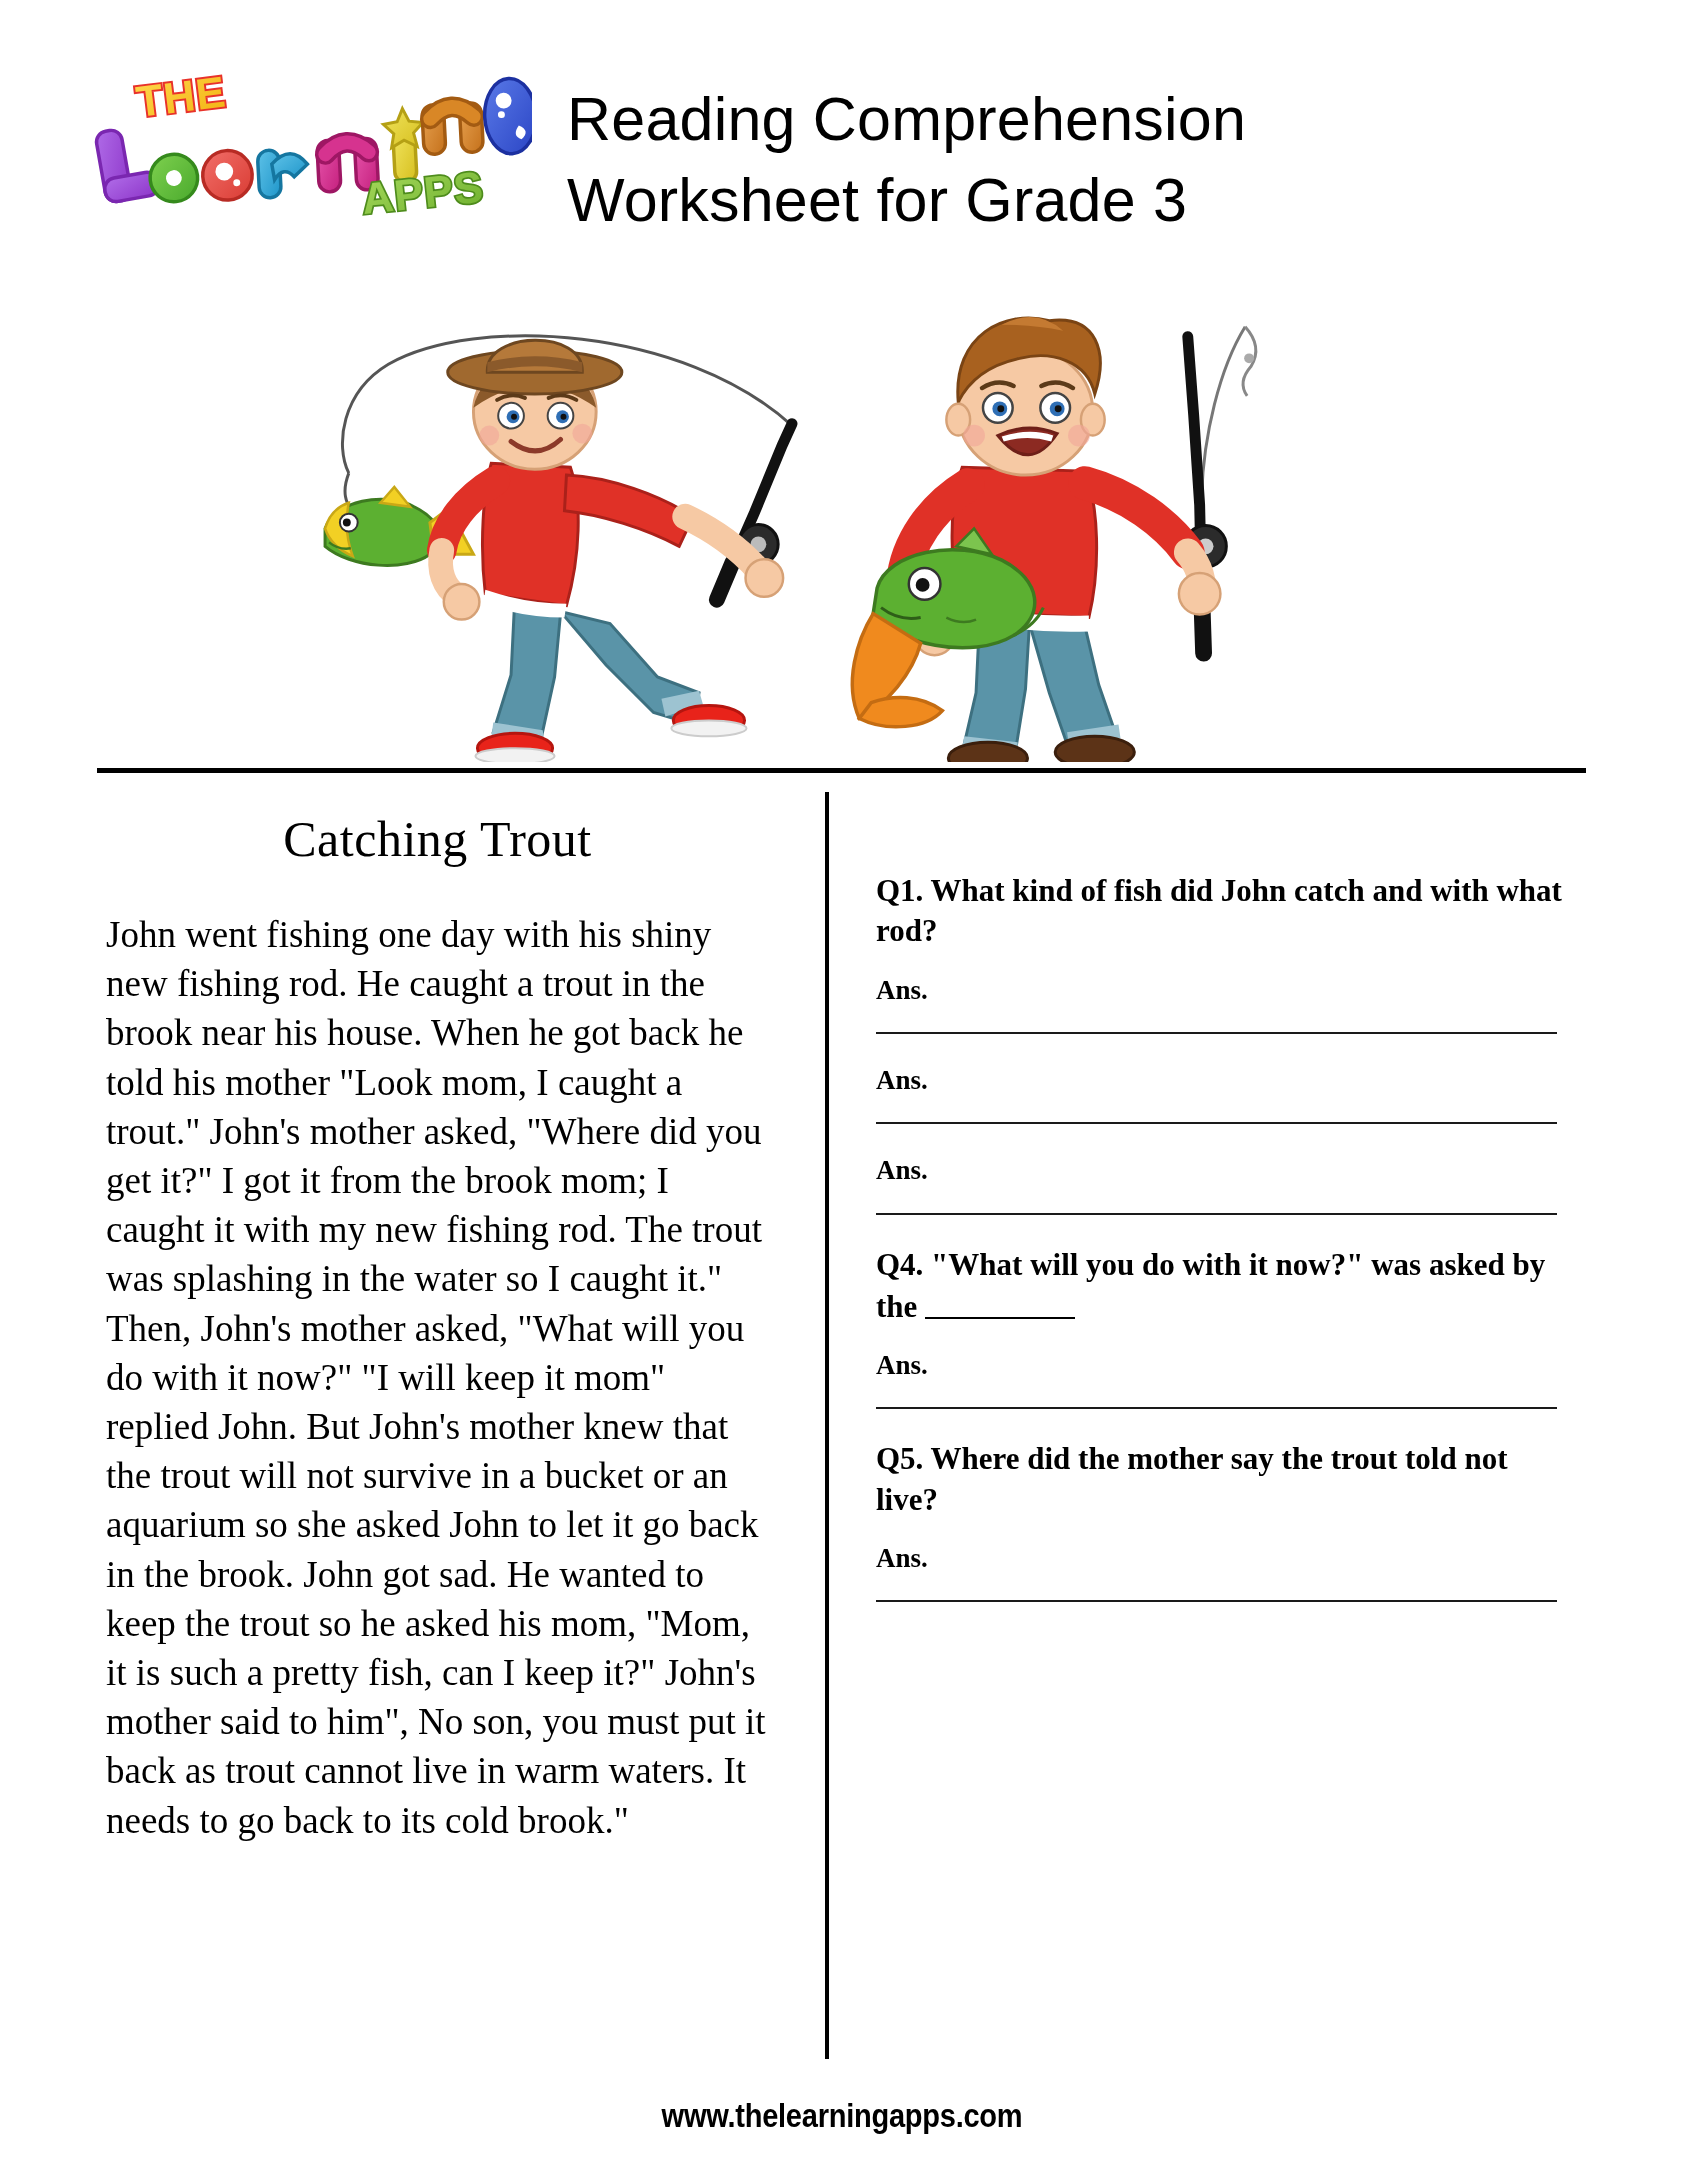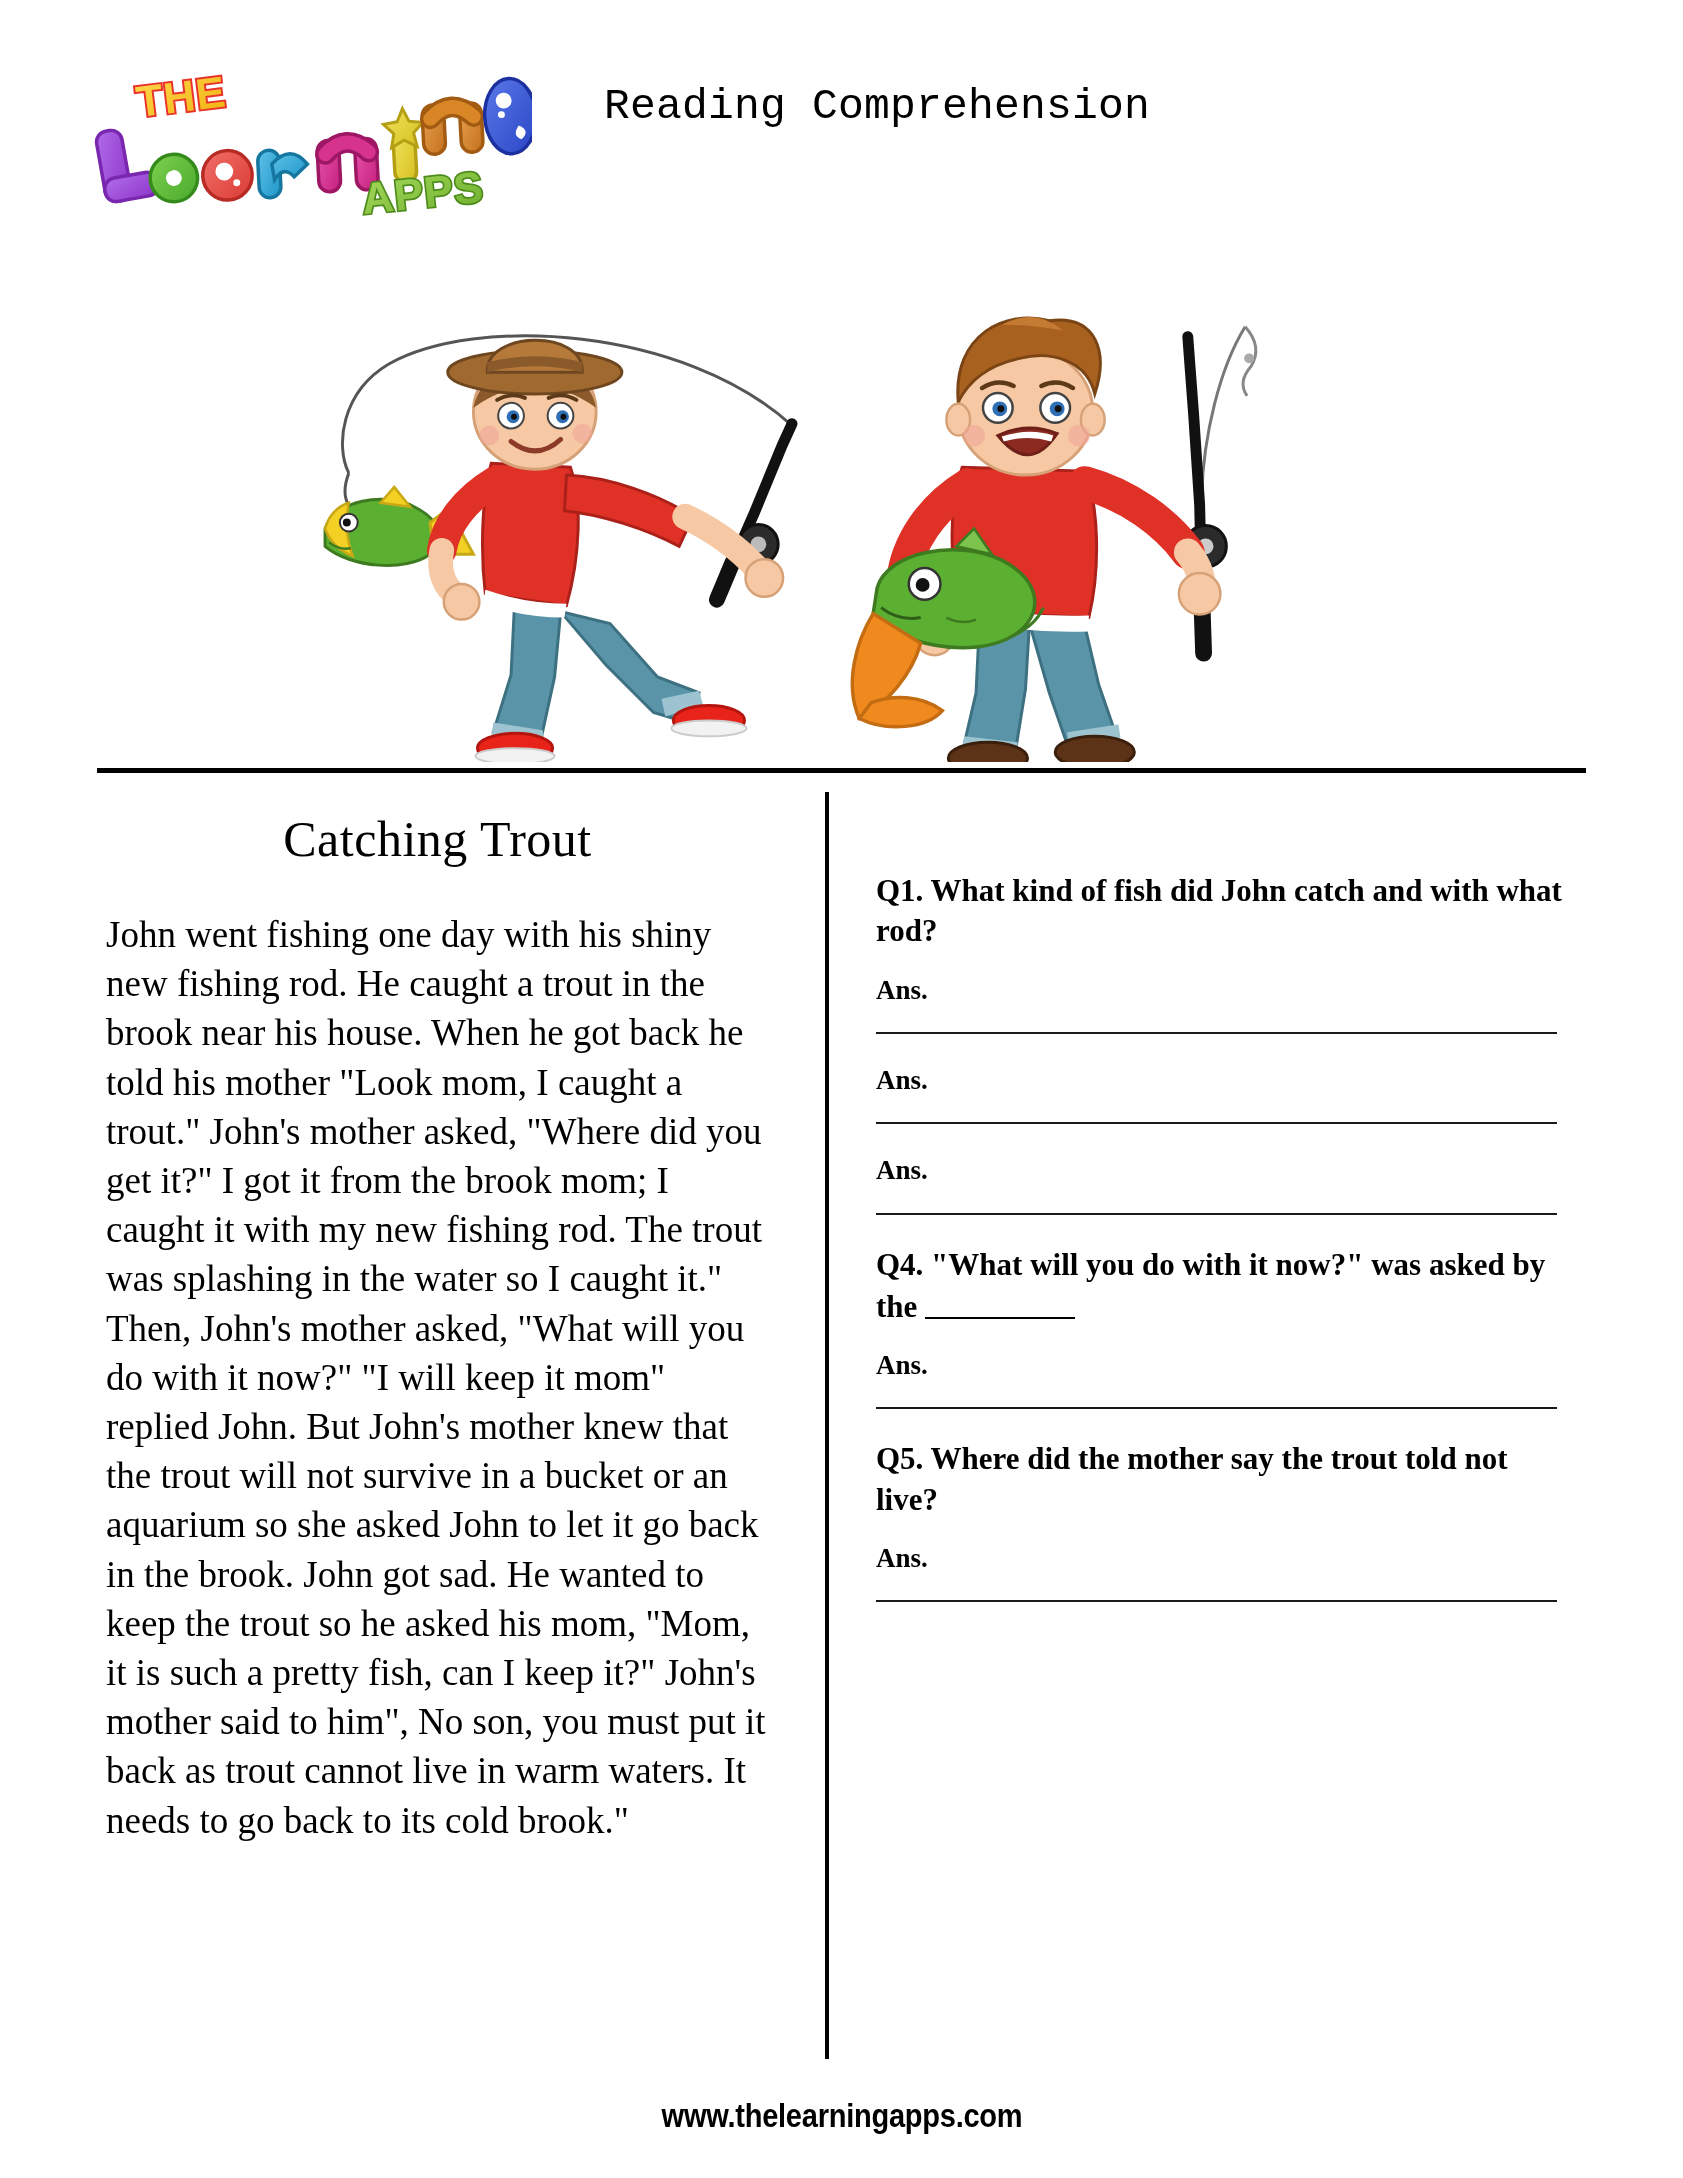--- a/index.html
+++ b/index.html
@@ -13,23 +13,23 @@
   }
   .page { position:relative; width:1683px; height:2178px; }
 
   
   .header { position:absolute; left:0; top:0; width:1683px; height:317px; }
 
   .logo { position:absolute; left:77px; top:42px; width:455px; height:208px; }
   .logo svg { display:block; }
 
   .title {
-    position:absolute; left:604px; top:79px; width:990px;
-    font-family:Liberation Mono, monospace;
-    font-size:43px; line-height:1.32; font-weight:400;
+    position:absolute; left:567px; top:79px; width:990px;
+    font-family:Liberation Sans, sans-serif;
+    font-size:61px; line-height:1.32; font-weight:400;
     color:#000; letter-spacing:0.2px;
   }
   .title-line { display:block; white-space:nowrap; }
 
   
   .art { position:absolute; left:0; top:297px; width:1683px; height:465px; }
   .art svg { display:block; }
 
   
   .hrule {
@@ -203,20 +203,21 @@
         </g>
 
         <g transform="translate(286,140) rotate(-6)">
           <text x="0" y="34" font-family="'Liberation Sans', sans-serif" font-size="44" font-weight="bold" fill="url(#gap)" stroke="#4e8c1c" stroke-width="3.5" paint-order="stroke" letter-spacing="1">APPS</text>
         </g>
       </svg>
     </div>
 
     <div class="title">
       <span class="title-line">Reading Comprehension</span>
+      <span class="title-line">Worksheet for Grade 3</span>
     </div>
   </div>
 
   <div class="art">
     <svg width="1683" height="465" viewBox="0 0 1700 470" xmlns="http://www.w3.org/2000/svg">
 
       <g>
 
         <path d="M800 130 C 690 30 480 18 392 68 C 345 96 338 150 352 178" fill="none" stroke="#555" stroke-width="3"></path>
         <path d="M352 178 C 345 196 348 210 358 218" fill="none" stroke="#555" stroke-width="3"></path>

